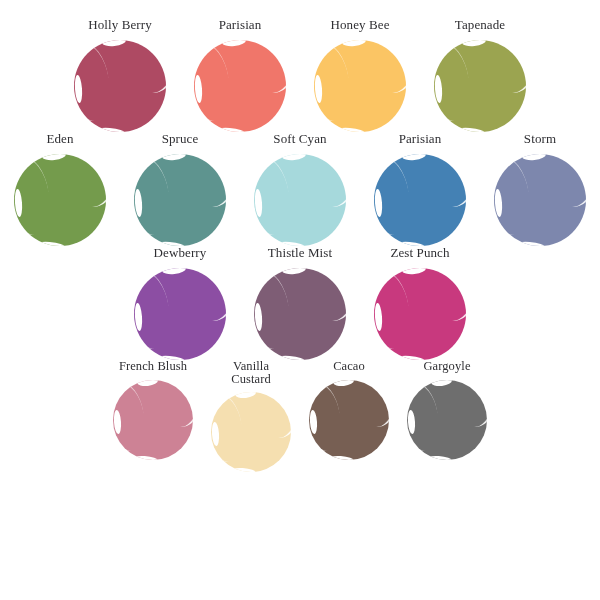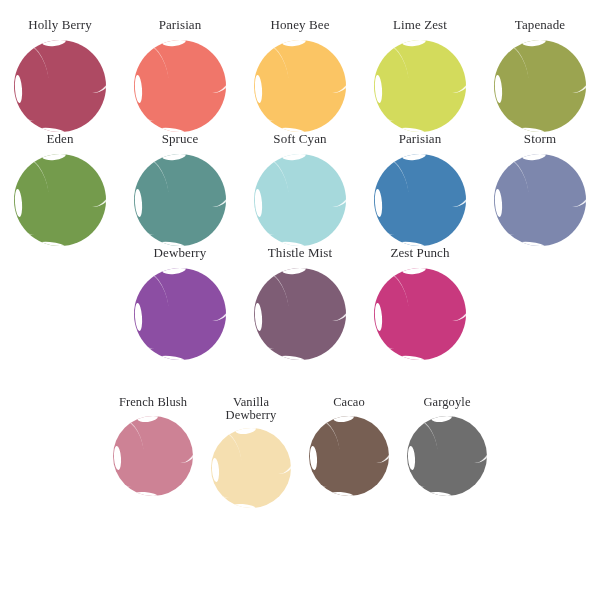--- a/index.html
+++ b/index.html
@@ -20,21 +20,21 @@
   }
 
   .swatch-row {
     display: flex;
     justify-content: center;
     align-items: flex-start;
     width: 600px;
   }
 
   .swatch-row.row-wide { gap: 18px; }
-  .swatch-row.row-compact { gap: 4px; margin-top: 36px; }
+  .swatch-row.row-compact { gap: 4px; }
 
   .swatch-cell {
     display: flex;
     flex-direction: column;
     align-items: center;
   }
 
   .row-wide .swatch-cell { width: 102px; }
   .row-compact .swatch-cell { width: 94px; }
 
@@ -152,28 +152,20 @@
       </div>
       <div class="swatch-cell">
         <div class="swatch-label">Honey Bee</div>
         <div class="swatch-disc" style="background: rgb(251, 197, 100);">
           <span class="disc-chip chip-top"></span>
           <span class="disc-chip chip-bottom"></span>
           <span class="disc-chip chip-left"></span>
         </div>
       </div>
       <div class="swatch-cell">
-        <div class="swatch-label">Lime Zest</div>
-        <div class="swatch-disc" style="background: rgb(211, 219, 92);">
-          <span class="disc-chip chip-top"></span>
-          <span class="disc-chip chip-bottom"></span>
-          <span class="disc-chip chip-left"></span>
-        </div>
-      </div>
-      <div class="swatch-cell">
         <div class="swatch-label">Tapenade</div>
         <div class="swatch-disc" style="background: rgb(155, 164, 80);">
           <span class="disc-chip chip-top"></span>
           <span class="disc-chip chip-bottom"></span>
           <span class="disc-chip chip-left"></span>
         </div>
       </div>
     </div>
   <div class="swatch-row row-wide">
       <div class="swatch-cell">
@@ -247,21 +239,21 @@
       <div class="swatch-cell">
         <div class="swatch-label">French Blush</div>
         <div class="swatch-disc" style="background: rgb(205, 130, 149);">
           <span class="disc-chip chip-top"></span>
           <span class="disc-chip chip-bottom"></span>
           <span class="disc-chip chip-left"></span>
         </div>
       </div>
       <div class="swatch-cell">
         <div class="swatch-label">Vanilla
-Dewberry</div>
+Custard</div>
         <div class="swatch-disc" style="background: rgb(245, 223, 176);">
           <span class="disc-chip chip-top"></span>
           <span class="disc-chip chip-bottom"></span>
           <span class="disc-chip chip-left"></span>
         </div>
       </div>
       <div class="swatch-cell">
         <div class="swatch-label">Cacao</div>
         <div class="swatch-disc" style="background: rgb(119, 95, 83);">
           <span class="disc-chip chip-top"></span>

